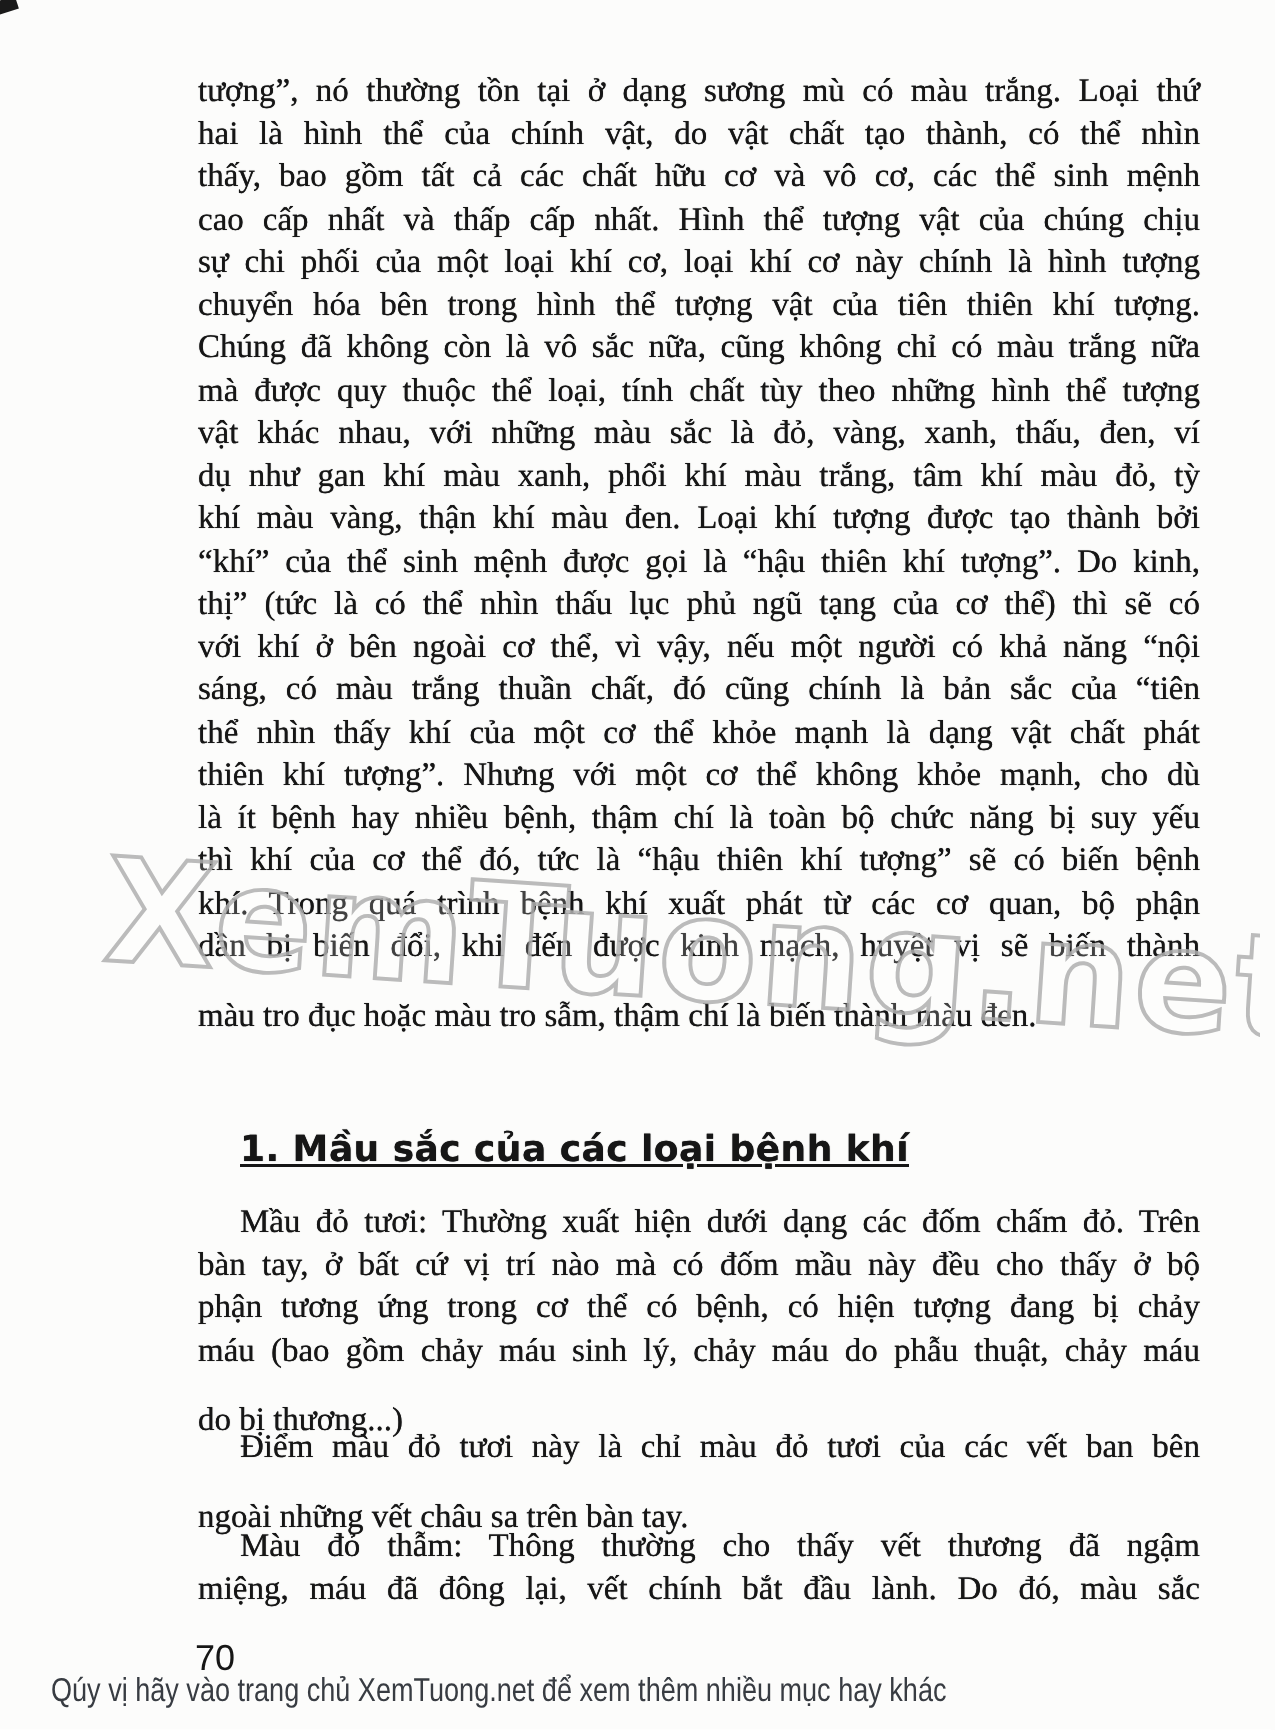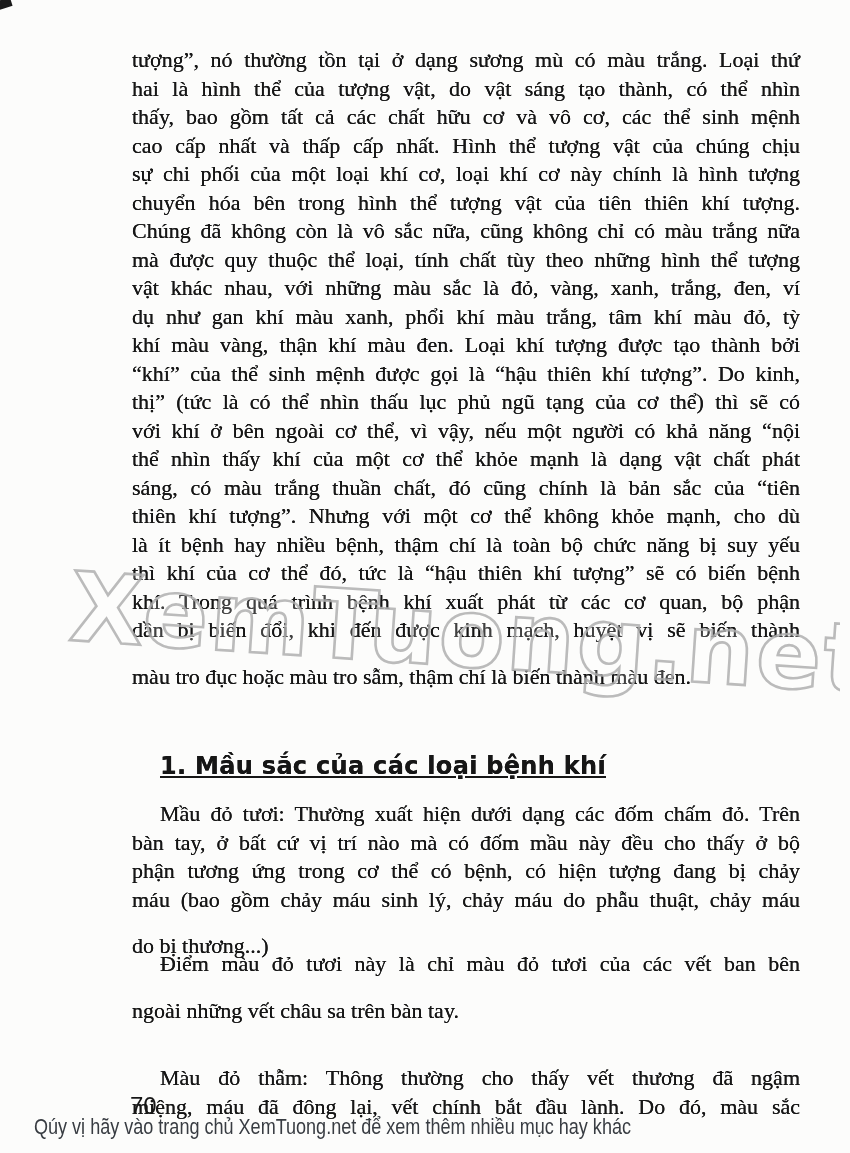--- a/index.html
+++ b/index.html
@@ -30,21 +30,21 @@
     left: 132px;
     width: 668px;
     color: var(--text, #161616);
     font-size: 22px;
     line-height: 28.5px;
     text-shadow: 0 0 0.45px currentColor; 
   }
   .p0 { top: 46px; }
   .p1 { top: 800px; }
   .p2 { top: 950px; }
-  .p3 { top: 1064px; }
+  .p3 { top: 1016px; }
   .tline {
     text-align: justify;
     text-align-last: justify;
     white-space: normal;
   }
   .tlast { text-align-last: left; margin-top: 18px; }
   .tindent { text-indent: 28px; }
   .section-heading {
     position: absolute;
     left: 160px;
@@ -102,35 +102,35 @@
 </style>
 </head>
 <body>
 
 <div class="page">
 
   <div class="corner-smudge"></div>
 
   <div class="body-text p0">
       <div class="tline">tượng”, nó thường tồn tại ở dạng sương mù có màu trắng. Loại thứ</div>
-      <div class="tline">hai là hình thể của tượng vật, do vật sáng tạo thành, có thể nhìn</div>
+      <div class="tline">hai là hình thể của chính vật, do vật chất tạo thành, có thể nhìn</div>
       <div class="tline">thấy, bao gồm tất cả các chất hữu cơ và vô cơ, các thể sinh mệnh</div>
       <div class="tline">cao cấp nhất và thấp cấp nhất. Hình thể tượng vật của chúng chịu</div>
       <div class="tline">sự chi phối của một loại khí cơ, loại khí cơ này chính là hình tượng</div>
       <div class="tline">chuyển hóa bên trong hình thể tượng vật của tiên thiên khí tượng.</div>
       <div class="tline">Chúng đã không còn là vô sắc nữa, cũng không chỉ có màu trắng nữa</div>
       <div class="tline">mà được quy thuộc thể loại, tính chất tùy theo những hình thể tượng</div>
-      <div class="tline">vật khác nhau, với những màu sắc là đỏ, vàng, xanh, trắng, đen, ví</div>
+      <div class="tline">vật khác nhau, với những màu sắc là đỏ, vàng, xanh, thấu, đen, ví</div>
       <div class="tline">dụ như gan khí màu xanh, phổi khí màu trắng, tâm khí màu đỏ, tỳ</div>
       <div class="tline">khí màu vàng, thận khí màu đen. Loại khí tượng được tạo thành bởi</div>
       <div class="tline">“khí” của thể sinh mệnh được gọi là “hậu thiên khí tượng”. Do kinh,</div>
       <div class="tline">thị” (tức là có thể nhìn thấu lục phủ ngũ tạng của cơ thể) thì sẽ có</div>
       <div class="tline">với khí ở bên ngoài cơ thể, vì vậy, nếu một người có khả năng “nội</div>
+      <div class="tline">sáng, có màu trắng thuần chất, đó cũng chính là bản sắc của “tiên</div>
       <div class="tline">thể nhìn thấy khí của một cơ thể khỏe mạnh là dạng vật chất phát</div>
-      <div class="tline">sáng, có màu trắng thuần chất, đó cũng chính là bản sắc của “tiên</div>
       <div class="tline">thiên khí tượng”. Nhưng với một cơ thể không khỏe mạnh, cho dù</div>
       <div class="tline">là ít bệnh hay nhiều bệnh, thậm chí là toàn bộ chức năng bị suy yếu</div>
       <div class="tline">thì khí của cơ thể đó, tức là “hậu thiên khí tượng” sẽ có biến bệnh</div>
       <div class="tline">khí. Trong quá trình bệnh khí xuất phát từ các cơ quan, bộ phận</div>
       <div class="tline">dần bị biến đổi, khi đến được kinh mạch, huyệt vị sẽ biến thành</div>
       <div class="tline tlast">màu tro đục hoặc màu tro sẫm, thậm chí là biến thành màu đen.</div>
     </div>
 
   <h2 class="section-heading">1. Mầu sắc của các loại bệnh khí</h2>
 

